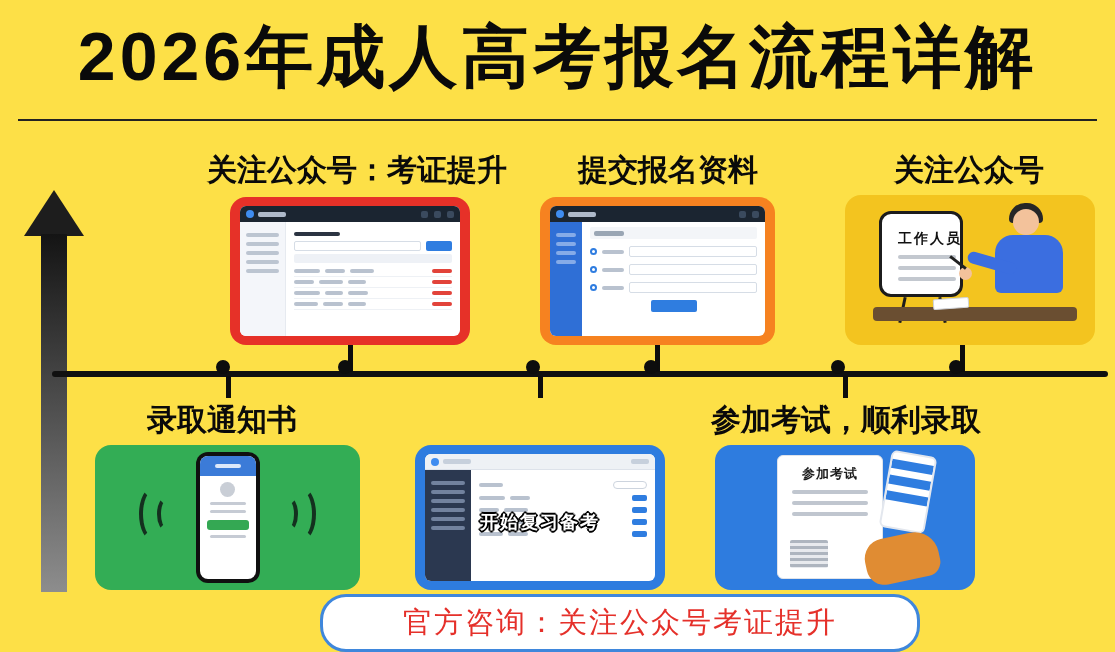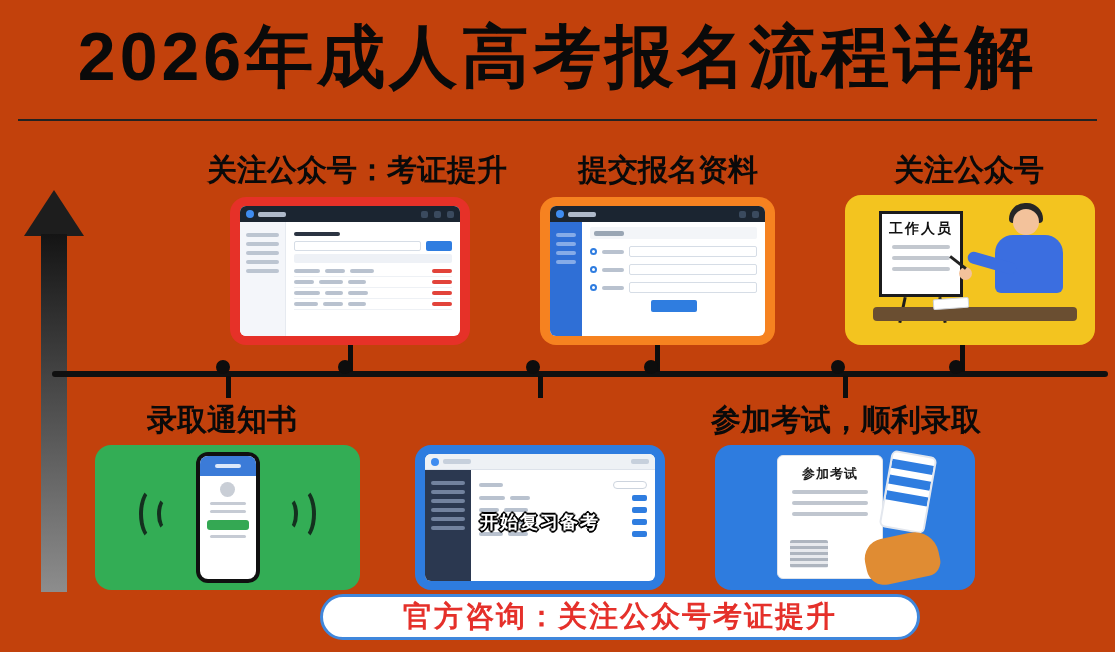--- a/index.html
+++ b/index.html
@@ -1,17 +1,17 @@
 <!DOCTYPE html>
 <html style="--card-follow: #e63128; --card-submit: #f68220; --card-review: #f3c41f; --card-pay: #33ad55; --card-study: #2e7cdf; --card-exam: #2e7cdf; --footer-border: #3f87dc; --footer-text: #e5302a; --timeline: #101010;"><head>
 <meta charset="utf-8">
 <style>
   *{margin:0;padding:0;box-sizing:border-box}
   html,body{background:#ffffff}
-  .poster{position:relative;width:1115px;height:652px;background:#c2410c;overflow:hidden;
+  .poster{position:relative;width:1115px;height:652px;background:#fde047;overflow:hidden;
     font-family:"Liberation Sans","DejaVu Sans",sans-serif;color:#111}
 
   
   .title{position:absolute;top:0;left:0;width:100%;text-align:center;
     font-size:68px;font-weight:900;color:#0a0a0a;letter-spacing:4px;line-height:112px;white-space:nowrap}
   .title-rule{position:absolute;left:18px;right:18px;top:119px;height:2px;background:#222}
 
   
   .arrow-head{position:absolute;left:24px;top:190px;width:0;height:0;
     border-left:30px solid transparent;border-right:30px solid transparent;border-bottom:46px solid #1d1d1d}
@@ -78,21 +78,21 @@
   
   .row-line{display:flex;align-items:center;gap:5px;margin:6px 0}
   .row-line .c{height:4px;border-radius:2px;background:#b9c2cf}
   .pill{width:34px;height:8px;border:1px solid #cdd4de;border-radius:5px;margin-left:auto}
   .mini-btn{width:15px;height:6px;border-radius:2px;background:#2f7de0;margin-left:auto}
   .overlay-text{position:absolute;left:50%;top:53%;transform:translate(-50%,-50%);z-index:5;
     font-size:18px;font-weight:800;color:#fff;white-space:nowrap;letter-spacing:2px;
     text-shadow:-2px 0 0 #000,2px 0 0 #000,0 -2px 0 #000,0 2px 0 #000,-1px -1px 0 #000,1px 1px 0 #000,-1px 1px 0 #000,1px -1px 0 #000}
 
   
-  .board{position:absolute;left:34px;top:16px;width:84px;height:86px;background:#fff;border:3px solid #1c1c1c;border-radius:0;padding:6px;z-index:2}
+  .board{position:absolute;left:34px;top:16px;width:84px;height:86px;background:#fff;border:3px solid #1c1c1c;border-radius:12px;padding:16px;z-index:2}
   .board-title{font-size:14px;font-weight:800;color:#111;text-align:center;letter-spacing:2px;white-space:nowrap}
   .board .ln{background:#c3c8cf;width:58px;margin:7px auto 0}
   .board-leg{position:absolute;width:3px;height:26px;background:#1c1c1c;z-index:1}
   .leg-l{left:56px;top:102px;transform:rotate(12deg)}
   .leg-r{left:96px;top:102px;transform:rotate(-12deg)}
   .person-hair{position:absolute;left:164px;top:8px;width:34px;height:20px;background:#262626;border-radius:16px 16px 4px 4px;z-index:2}
   .person-head{position:absolute;left:168px;top:14px;width:26px;height:26px;background:#f3c29b;border-radius:50%;z-index:3}
   .person-body{position:absolute;left:150px;top:40px;width:68px;height:58px;background:#3b6ee0;border-radius:18px 18px 6px 6px;z-index:2}
   .person-arm{position:absolute;left:122px;top:62px;width:50px;height:12px;background:#3b6ee0;border-radius:6px;transform:rotate(16deg);z-index:3}
   .person-hand{position:absolute;left:114px;top:72px;width:13px;height:13px;background:#f3c29b;border-radius:50%;z-index:4}
@@ -120,23 +120,23 @@
   .doc{position:absolute;left:62px;top:10px;width:106px;height:124px;background:#fff;border:1px solid #dfe3ea;border-radius:6px;padding-top:9px;z-index:2}
   .doc-title{text-align:center;font-size:13px;font-weight:800;color:#1a1a1a;letter-spacing:1px;white-space:nowrap}
   .doc .ln{width:76px;margin:7px auto 0;background:#c0c6cf}
   .doc-stamp{position:absolute;left:12px;bottom:10px;width:38px;height:28px;border-radius:2px;
     background:repeating-linear-gradient(180deg,#aeb5bf 0 3px,#e8eaee 3px 6px)}
   .bank-card{position:absolute;left:170px;top:8px;width:46px;height:78px;background:#fff;border:2px solid #e3e7ee;border-radius:6px;transform:rotate(10deg);overflow:hidden;z-index:3}
   .bank-stripe{height:9px;background:#2f7de0;margin-top:7px}
   .hand{position:absolute;left:150px;top:90px;width:74px;height:46px;background:#e08c33;border-radius:20px 24px 14px 18px;transform:rotate(-12deg);z-index:4}
 
   
-  .footer-pill{position:absolute;left:320px;top:594px;width:600px;height:46px;background:#fff;
+  .footer-pill{position:absolute;left:320px;top:594px;width:600px;height:58px;background:#fff;
     border:3px solid var(--footer-border,#3f87dc);border-radius:26px;display:flex;align-items:center;justify-content:center;
-    font-size:29px;font-weight:700;color:var(--footer-text,#e5302a);letter-spacing:2px;white-space:nowrap;z-index:6}
+    font-size:29px;font-weight:400;color:var(--footer-text,#e5302a);letter-spacing:2px;white-space:nowrap;z-index:6}
 </style>
 </head>
 <body>
 
 <div class="poster">
 
   <div class="title">2026年成人高考报名流程详解</div>
   <div class="title-rule"></div>
 
   <div class="arrow-head"></div>

